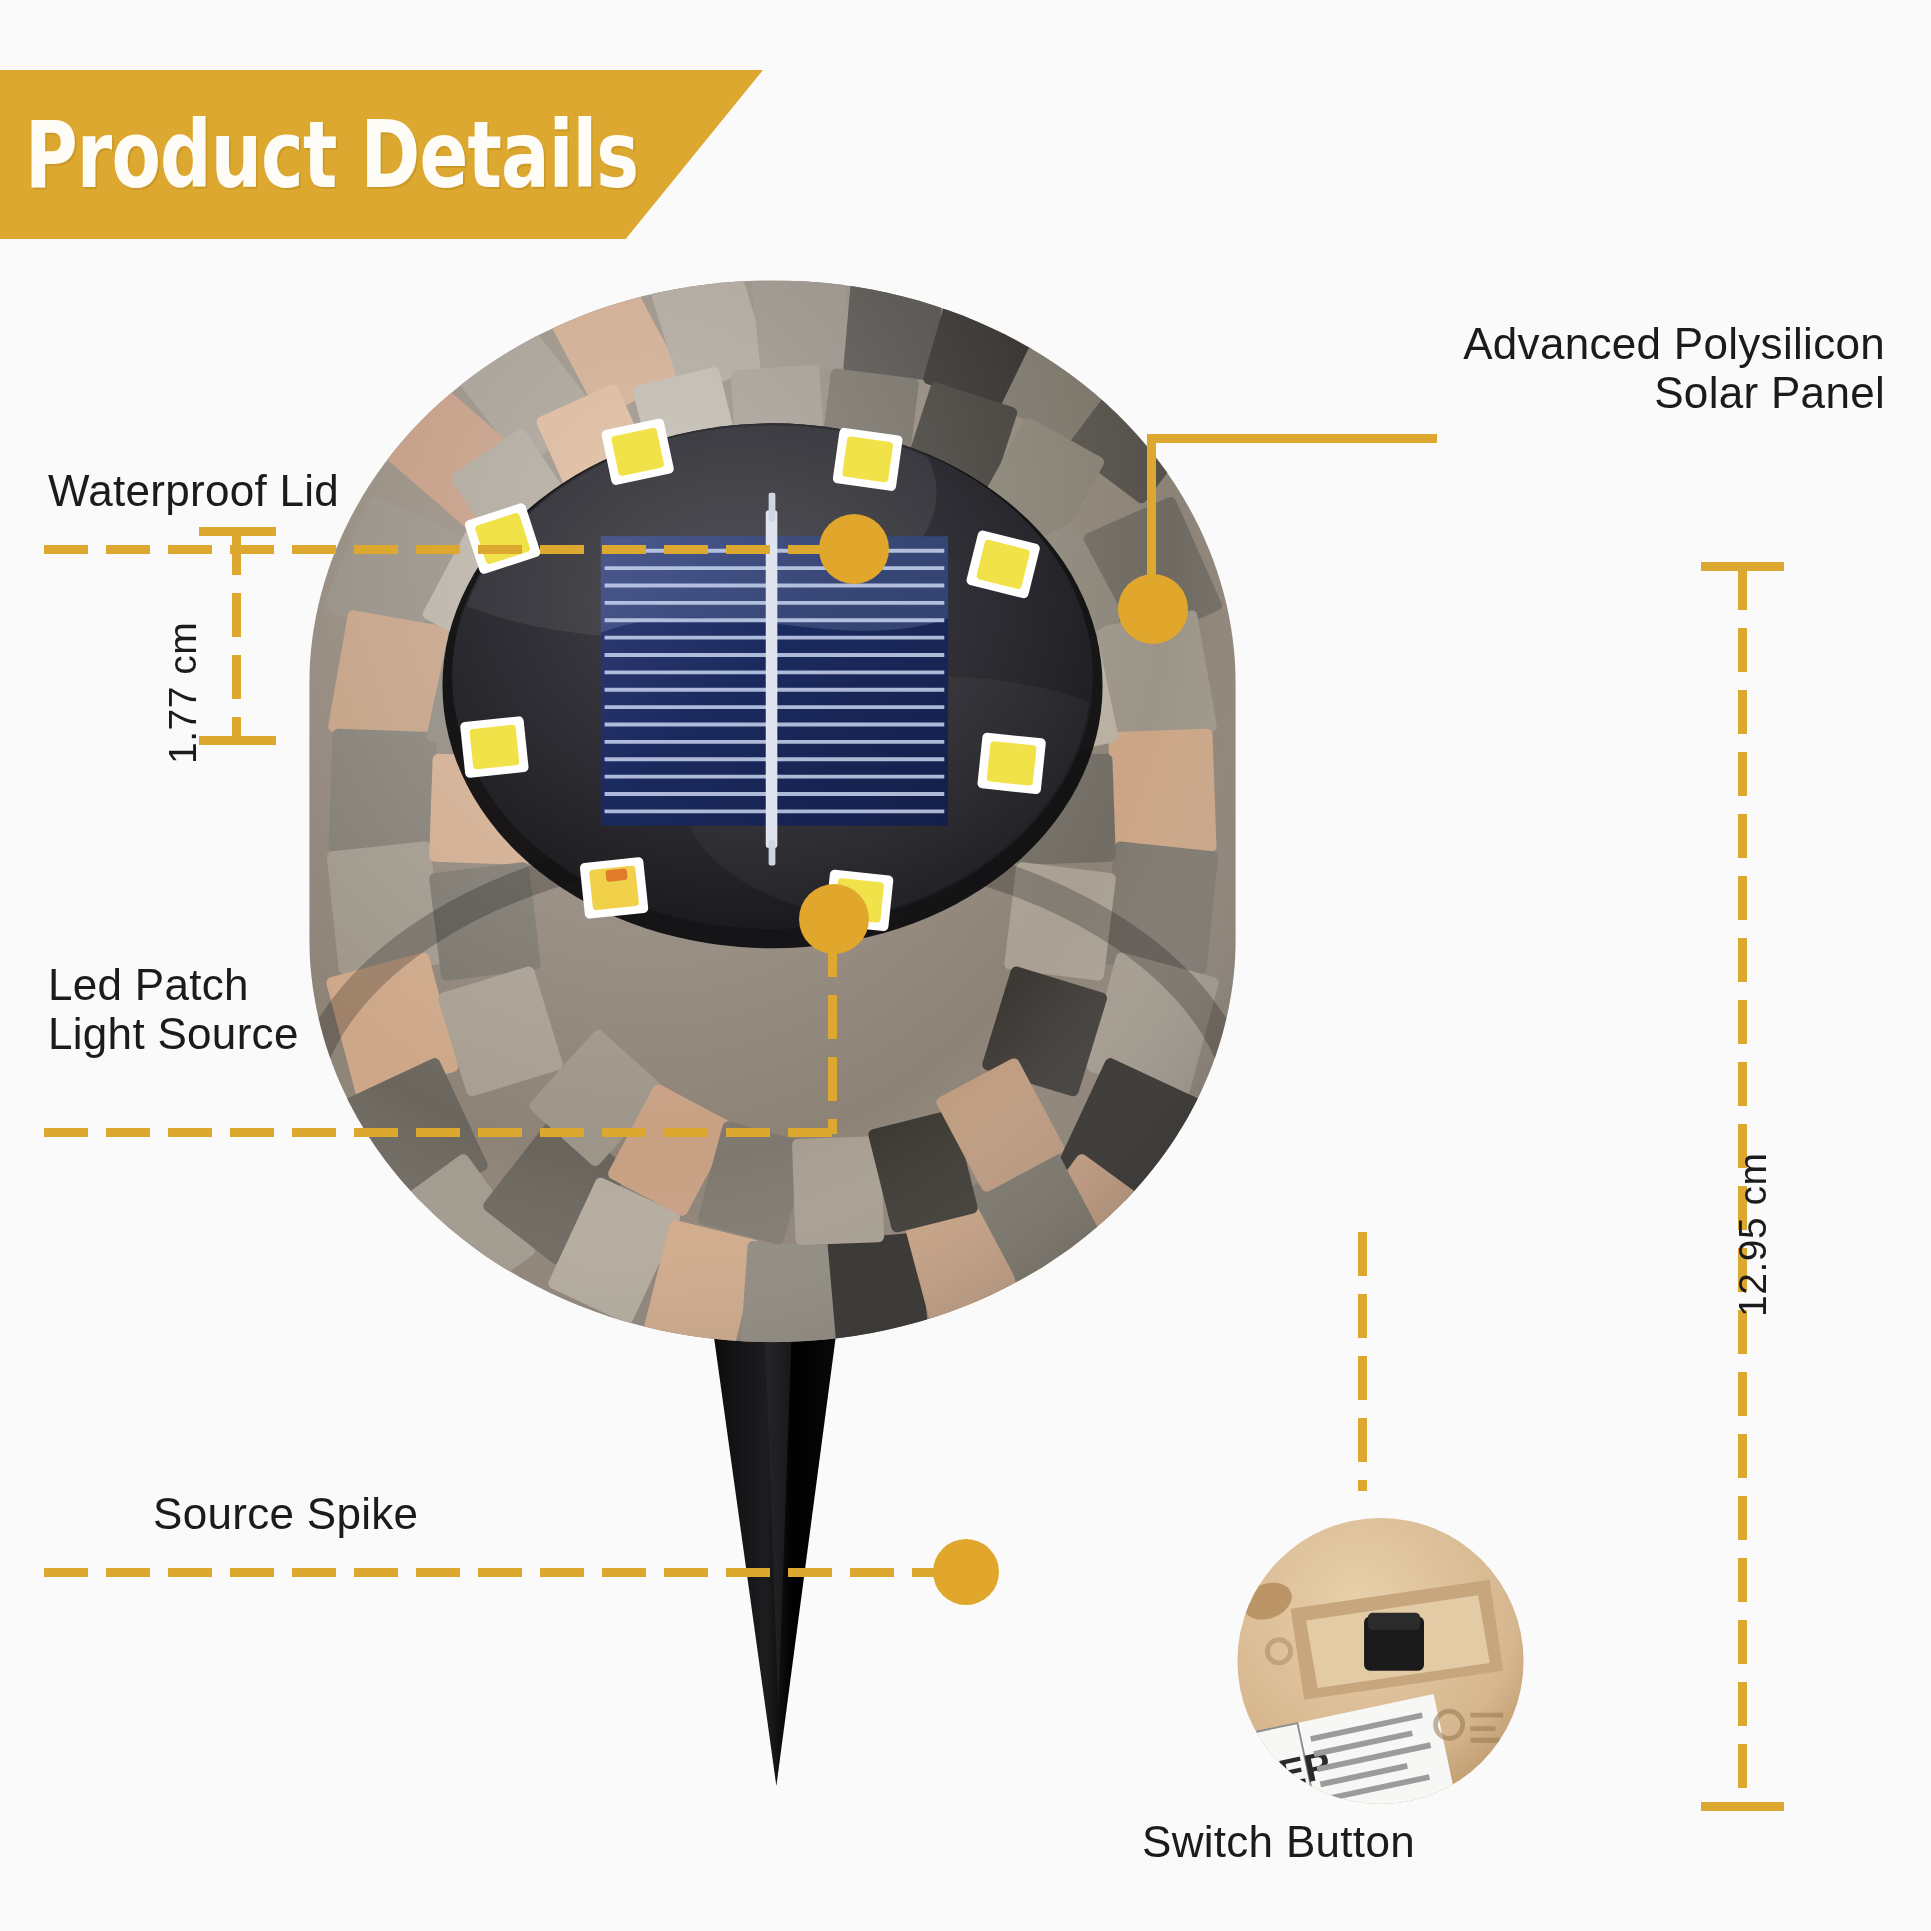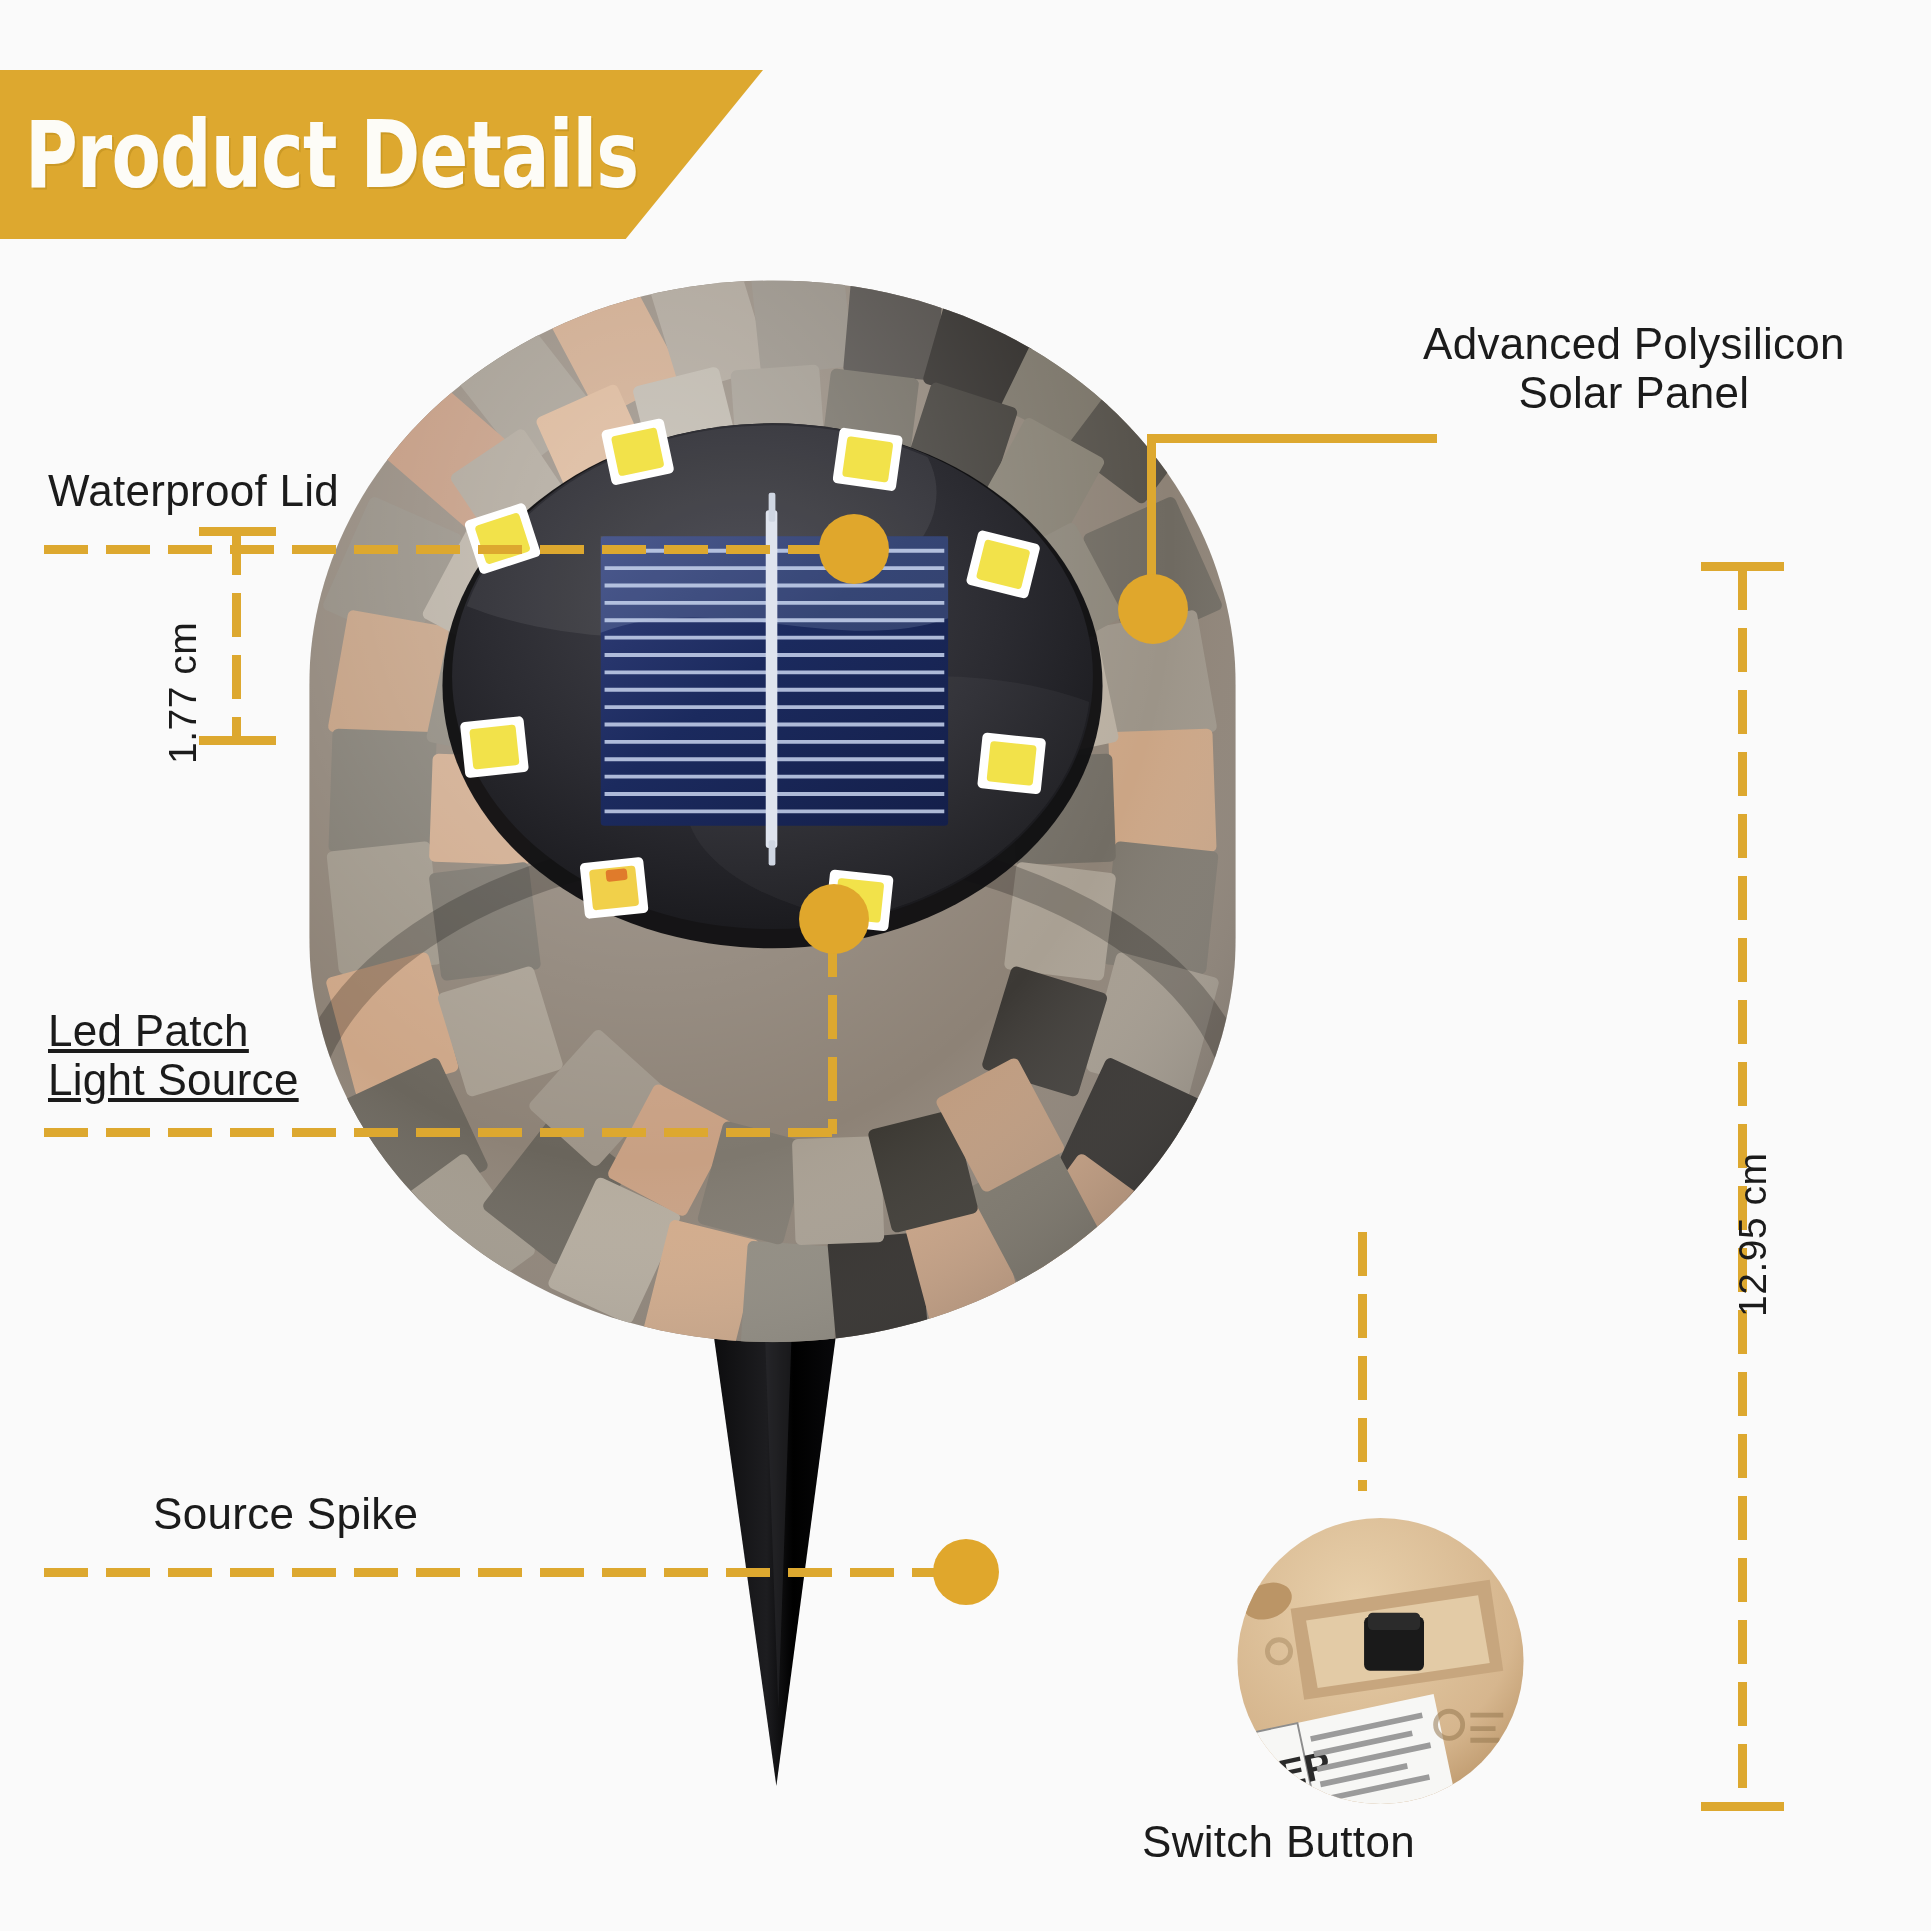--- a/index.html
+++ b/index.html
@@ -47,21 +47,21 @@
 
   
   .callout {
     position: absolute;
     color: #1b1b1b;
     font-size: 44px;
     line-height: 1.12;
     letter-spacing: 0.3px;
     white-space: pre-line;
   }
-  .callout.right-align { text-align: center; }
+  .callout.right-align { text-align: right; }
 
   
   .dim-text {
     position: absolute;
     color: #1b1b1b;
     font-size: 39px;
     letter-spacing: 0.5px;
     white-space: nowrap;
     transform-origin: left bottom;
   }
@@ -370,21 +370,21 @@
 
   <div class="callout" style="left:48px; top:466px; width:521px;">Waterproof Lid</div>
   <div class="dash-h" style="left:44px; top:545px; width:782px;"></div>
   <div class="dot" style="left:819px; top:514px; width:70px; height:70px;"></div>
 
   <div class="solid-h" style="left:199px; top:527px; width:77px;"></div>
   <div class="solid-h" style="left:199px; top:736px; width:77px;"></div>
   <div class="dash-v" style="left:232px; top:531px; height:207px;"></div>
   <div class="dim-text" style="left:205px; top:720px; transform: rotate(-90deg);">1.77 cm</div>
 
-  <div class="callout" style="left:48px; top:1006px; width:541px;text-decoration:underline;">Led Patch
+  <div class="callout" style="left:48px; top:960px; width:541px;">Led Patch
 Light Source</div>
   <div class="dash-h" style="left:44px; top:1128px; width:792px;"></div>
   <div class="dash-v" style="left:828px; top:933px; height:201px;"></div>
   <div class="dot" style="left:799px; top:884px; width:70px; height:70px;"></div>
 
   <div class="callout" style="left:153px; top:1489px; width:444px;">Source Spike</div>
   <div class="dash-h" style="left:44px; top:1568px; width:898px;"></div>
   <div class="dot" style="left:933px; top:1539px; width:66px; height:66px;"></div>
 
   <div class="dash-v" style="left:1358px; top:1232px; height:259px;"></div>

